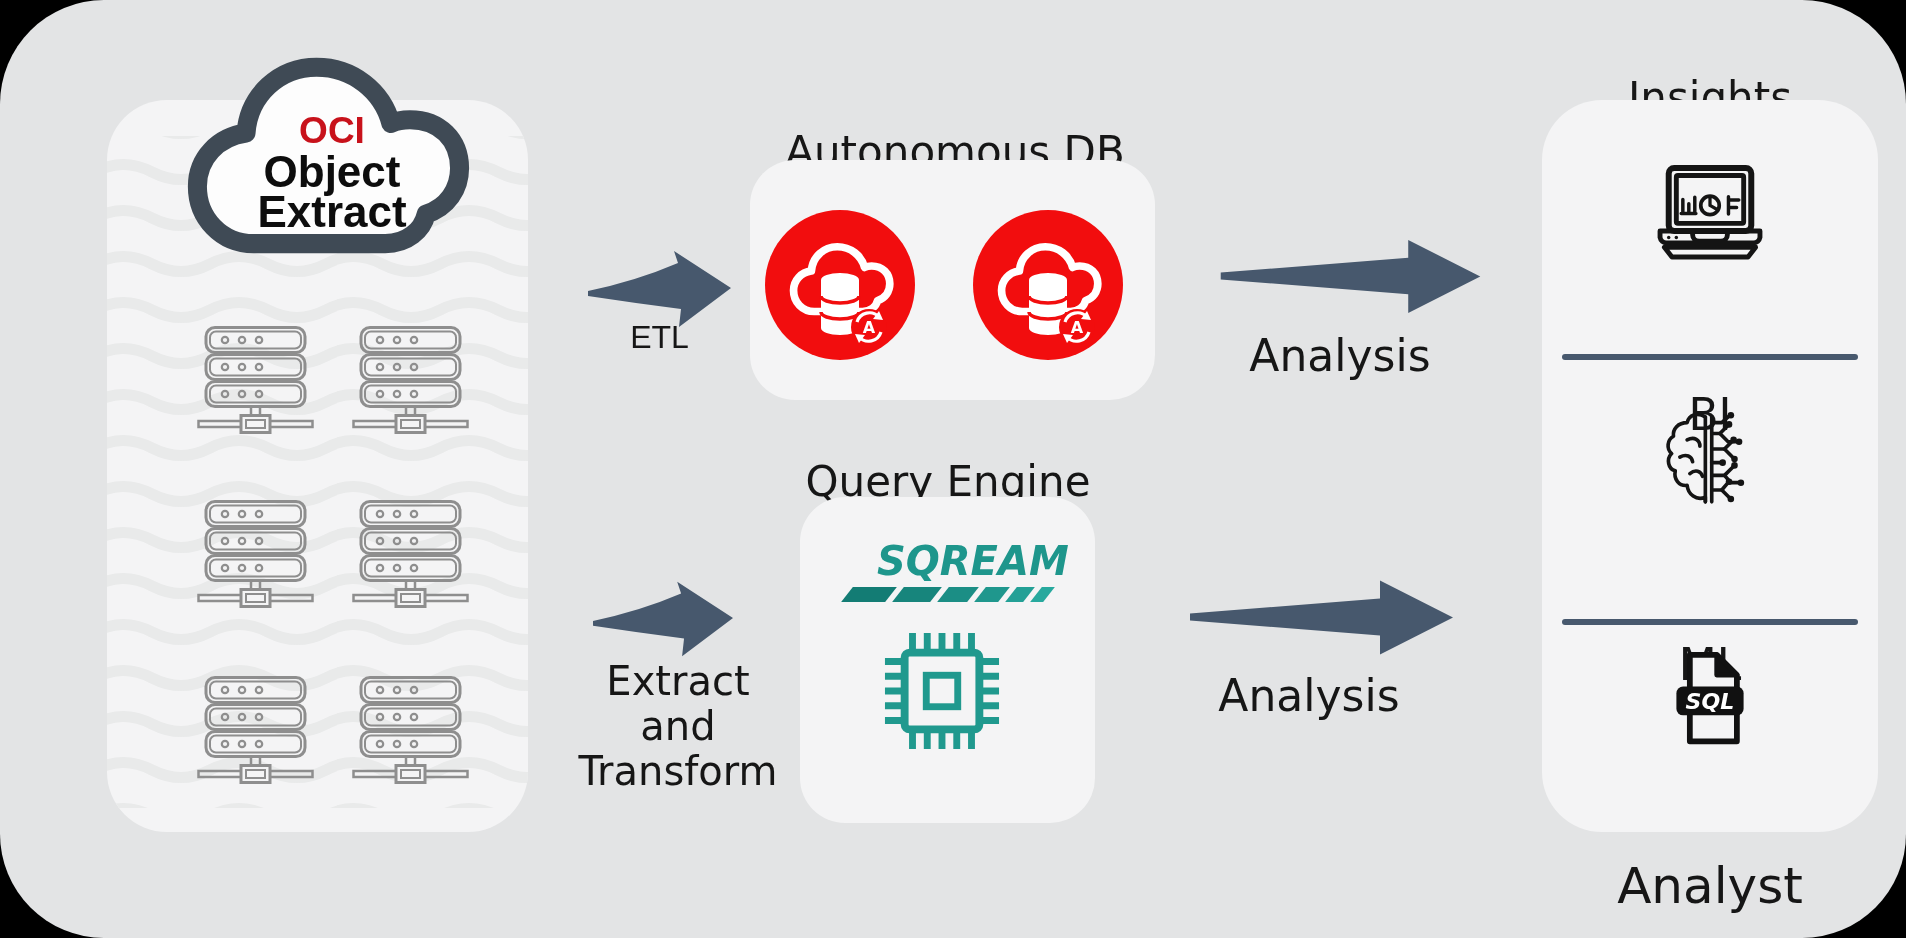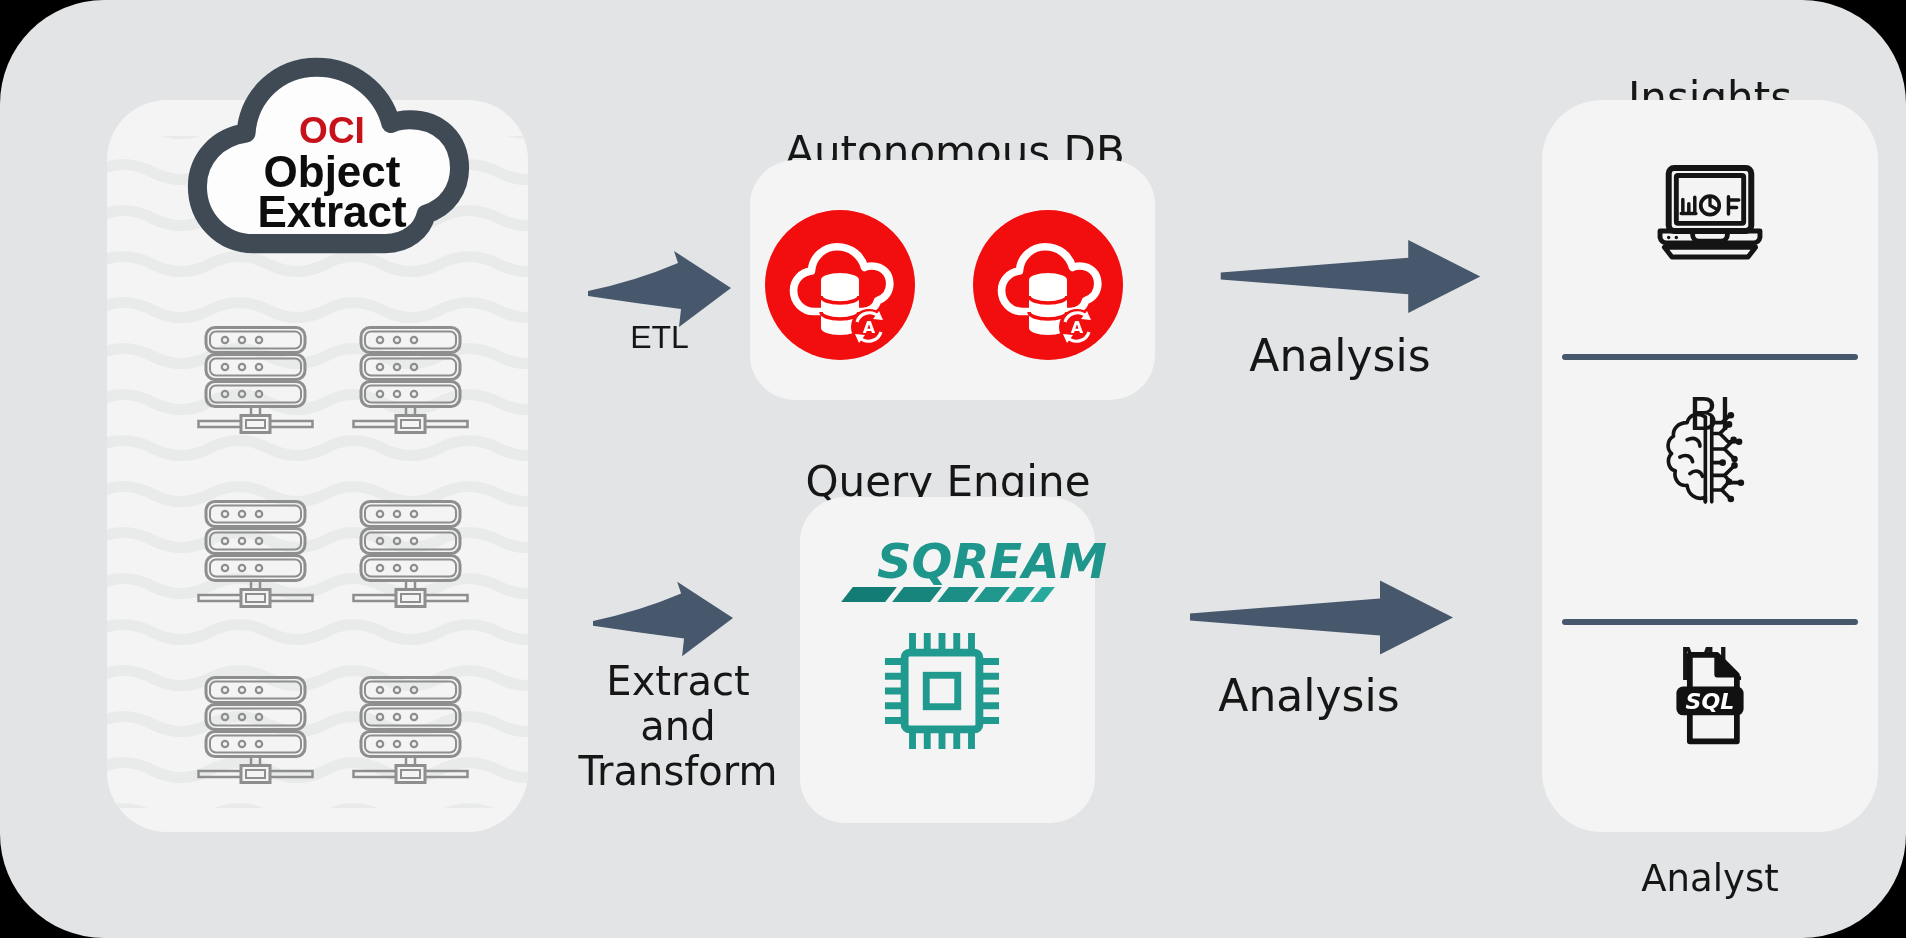--- a/index.html
+++ b/index.html
@@ -24,29 +24,29 @@
   #query-panel{left:800px;top:497px;width:295px;height:326px;border-radius:45px;}
   #adb-title{left:753px;top:120px;width:404px;font-size:42px;margin-top:8px;}
   #query-title{left:748px;top:458px;width:400px;font-size:42px;}
   #etl-label{left:588px;top:320px;width:143px;font-size:32px;font-family:"Liberation Sans",sans-serif;}
   #extract-label{left:576px;top:659px;width:204px;font-size:40px;line-height:45px;}
   #analysis-top-label{left:1230px;top:331px;width:220px;font-size:44px;}
   #analysis-bottom-label{left:1199px;top:671px;width:220px;font-size:44px;}
   
   #sqream{position:absolute;left:845px;top:540px;width:206px;text-align:center;}
   #sqream .word{font-family:"DejaVu Sans",sans-serif;font-weight:bold;font-style:italic;
-                font-size:48px;color:var(--sqream_teal,#1e968c);letter-spacing:0px;line-height:42px;margin-left:32px;}
+                font-size:40px;color:var(--sqream_teal,#1e968c);letter-spacing:0px;line-height:42px;margin-left:32px;}
   #sqream .stripes{display:flex;justify-content:center;align-items:flex-start;gap:7px;margin-top:5px;height:17px;}
   #sqream .stripes i{display:block;height:15px;background:var(--sqream_teal,#1e968c);transform:skewX(-38deg);}
   
   #right-panel{left:1542px;top:100px;width:336px;height:732px;border-radius:60px;}
   #insights-title{left:1542px;top:74px;width:336px;font-size:42px;text-align:center;}
   #bi-label{left:0;top:290px;width:336px;font-size:44px;}
   #ml-label{left:0;top:540px;width:336px;font-size:44px;}
-  #analyst-label{left:0;top:758px;width:336px;font-size:37px;}
+  #analyst-label{left:0;top:758px;width:336px;font-size:50px;}
   .rp-divider{left:20px;width:296px;}
 </style>
 </head>
 <body>
 
 <div class="stage">
   <div class="canvas">
 
     <svg width="0" height="0" style="position:absolute" aria-hidden="true">
       <defs>

